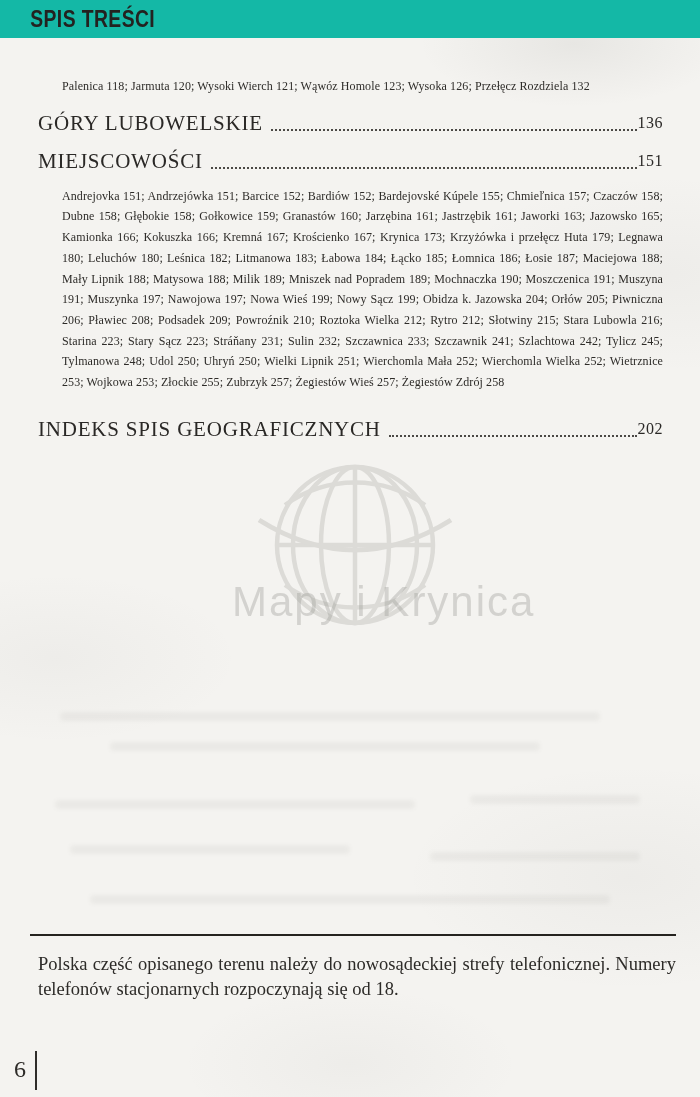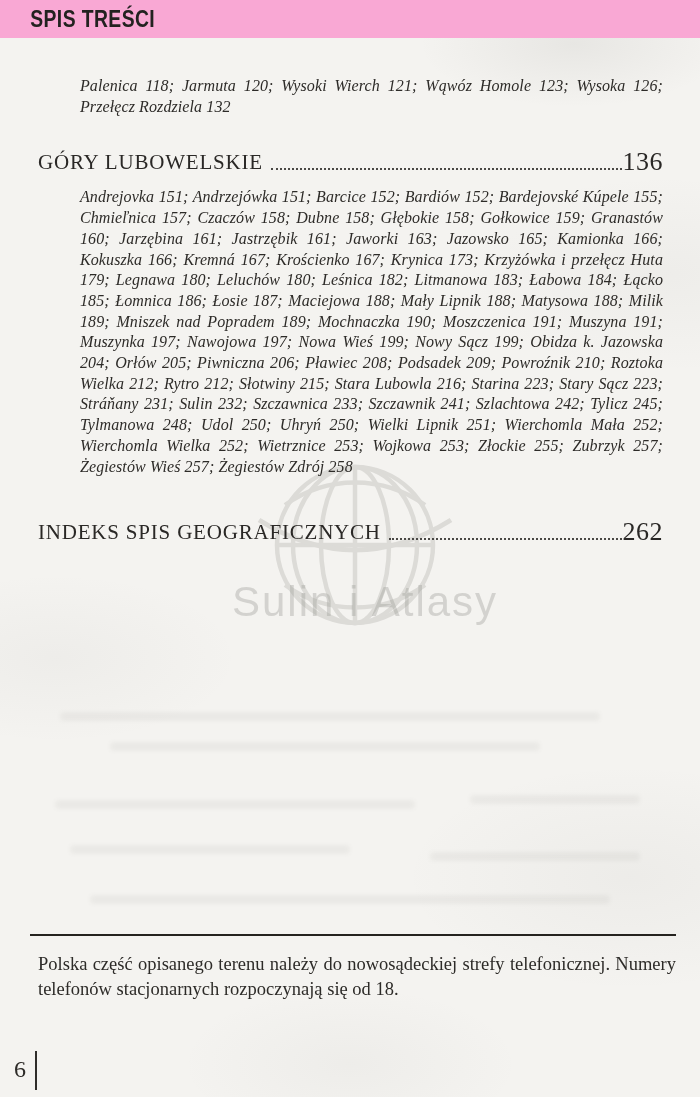--- a/index.html
+++ b/index.html
@@ -21,21 +21,21 @@
       radial-gradient(220px 90px at 82% 4%, rgba(120,120,115,0.10), transparent 70%),
       radial-gradient(300px 140px at 95% 25%, rgba(120,120,115,0.05), transparent 70%),
       radial-gradient(260px 120px at 8% 60%, rgba(120,120,115,0.05), transparent 70%),
       radial-gradient(320px 160px at 90% 80%, rgba(120,120,115,0.06), transparent 70%),
       radial-gradient(240px 110px at 50% 97%, rgba(120,120,115,0.05), transparent 70%);
     pointer-events:none;
   }
 
   .header-band {
     position:absolute; top:0; left:0; right:0; height:38px;
-    background:#f9a8d4;
+    background:#14b8a6;
   }
   .header-band h1 {
     margin:0; padding:6px 0 0 36px;
     font-family:"Liberation Sans", sans-serif;
     font-weight:800;
     font-size:23px; line-height:26px;
     letter-spacing:0.5px;
     color:#232220;
     transform:scaleX(0.84);
     transform-origin:left center;
@@ -52,42 +52,41 @@
     color:rgba(158,157,153,0.38);
     letter-spacing:2px;
     white-space:nowrap;
     pointer-events:none;
   }
 
   .content {
     position:absolute; left:38px; right:37px; top:68px; z-index:1;
   }
   .entries {
-    margin:0 0 0 42px;
+    margin:0 0 0 24px;
     text-align:justify;
-    font-size:16px; line-height:20.7px;
+    font-size:12px; line-height:20.7px;
     letter-spacing:0.1px;
-    font-style:italic;
   }
   .entries.first { margin-top:8px; }
   .toc-heading {
     display:flex; align-items:flex-end;
-    margin-top:33px; margin-bottom:13px;
+    margin-top:14px; margin-bottom:13px;
     font-size:21px; line-height:24px;
     letter-spacing:0.8px;
     color:#2a2826;
   }
   .toc-heading .leader {
     flex:1 1 auto;
     border-bottom:2.6px dotted #4a4845;
     margin:0 1px 4px 8px;
     min-width:30px;
   }
   .toc-heading .pagenum {
-    font-size:26px; letter-spacing:0.5px;
+    font-size:16px; letter-spacing:0.5px;
   }
   .gap-lg { height:10px; }
 
   .footer {
     position:absolute; left:30px; right:24px; top:934px; z-index:1;
   }
   .footer-rule {
     border:0; border-top:2px solid #25231f;
     margin:0 0 12px 0;
   }
@@ -127,48 +126,53 @@
       <circle cx="100" cy="85" r="78"></circle>
       <ellipse cx="100" cy="85" rx="34" ry="78"></ellipse>
       <ellipse cx="100" cy="85" rx="62" ry="78"></ellipse>
       <line x1="100" y1="7" x2="100" y2="163"></line>
       <line x1="22" y1="85" x2="178" y2="85"></line>
       <path d="M 30 45 A 120 120 0 0 1 170 45"></path>
       <path d="M 30 125 A 120 120 0 0 0 170 125"></path>
       <path d="M 4 60 Q 100 120 196 60" stroke-width="5"></path>
     </g>
   </svg>
-  <div class="watermark-text">Sulin i Atlasy</div>
+  <div class="watermark-text">Mapy i Krynica</div>
 
   <div class="ghost" style="left:60px;  top:712px; width:540px;"></div>
   <div class="ghost" style="left:110px; top:742px; width:430px;"></div>
   <div class="ghost" style="left:55px;  top:800px; width:360px;"></div>
   <div class="ghost" style="left:470px; top:795px; width:170px;"></div>
   <div class="ghost" style="left:70px;  top:845px; width:280px;"></div>
   <div class="ghost" style="left:430px; top:852px; width:210px;"></div>
   <div class="ghost" style="left:90px;  top:895px; width:520px;"></div>
 
   <div class="content">
 
     <p class="entries first">Palenica 118; Jarmuta 120; Wysoki Wierch 121; Wąwóz Homole 123; Wysoka 126; Przełęcz Rozdziela 132</p>
 
     <div class="toc-heading">
       <span>GÓRY LUBOWELSKIE</span>
       <span class="leader"></span>
       <span class="pagenum">136</span>
     </div>
 
+    <div class="toc-heading">
+      <span>MIEJSCOWOŚCI</span>
+      <span class="leader"></span>
+      <span class="pagenum">151</span>
+    </div>
     <p class="entries">Andrejovka 151; Andrzejówka 151; Barcice 152; Bardiów 152; Bardejovské Kúpele 155; Chmieľnica 157; Czaczów 158; Dubne 158; Głębokie 158; Gołkowice 159; Granastów 160; Jarzębina 161; Jastrzębik 161; Jaworki 163; Jazowsko 165; Kamionka 166; Kokuszka 166; Kremná 167; Krościenko 167; Krynica 173; Krzyżówka i przełęcz Huta 179; Legnawa 180; Leluchów 180; Leśnica 182; Litmanowa 183; Łabowa 184; Łącko 185; Łomnica 186; Łosie 187; Maciejowa 188; Mały Lipnik 188; Matysowa 188; Milik 189; Mniszek nad Popradem 189; Mochnaczka 190; Moszczenica 191; Muszyna 191; Muszynka 197; Nawojowa 197; Nowa Wieś 199; Nowy Sącz 199; Obidza k. Jazowska 204; Orłów 205; Piwniczna 206; Pławiec 208; Podsadek 209; Powroźnik 210; Roztoka Wielka 212; Rytro 212; Słotwiny 215; Stara Lubowla 216; Starina 223; Stary Sącz 223; Stráňany 231; Sulin 232; Szczawnica 233; Szczawnik 241; Szlachtowa 242; Tylicz 245; Tylmanowa 248; Udol 250; Uhryń 250; Wielki Lipnik 251; Wierchomla Mała 252; Wierchomla Wielka 252; Wietrznice 253; Wojkowa 253; Złockie 255; Zubrzyk 257; Żegiestów Wieś 257; Żegiestów Zdrój 258</p>
 
     <div class="gap-lg"></div>
 
     <div class="toc-heading">
       <span>INDEKS SPIS GEOGRAFICZNYCH</span>
       <span class="leader"></span>
-      <span class="pagenum">262</span>
+      <span class="pagenum">202</span>
     </div>
 
   </div>
 
   <div class="footer">
     <hr class="footer-rule">
     <p>Polska część opisanego terenu należy do nowosądeckiej strefy telefonicznej. Numery telefonów stacjonarnych rozpoczynają się od 18.</p>
   </div>
 
   <span class="page-number">6</span>

